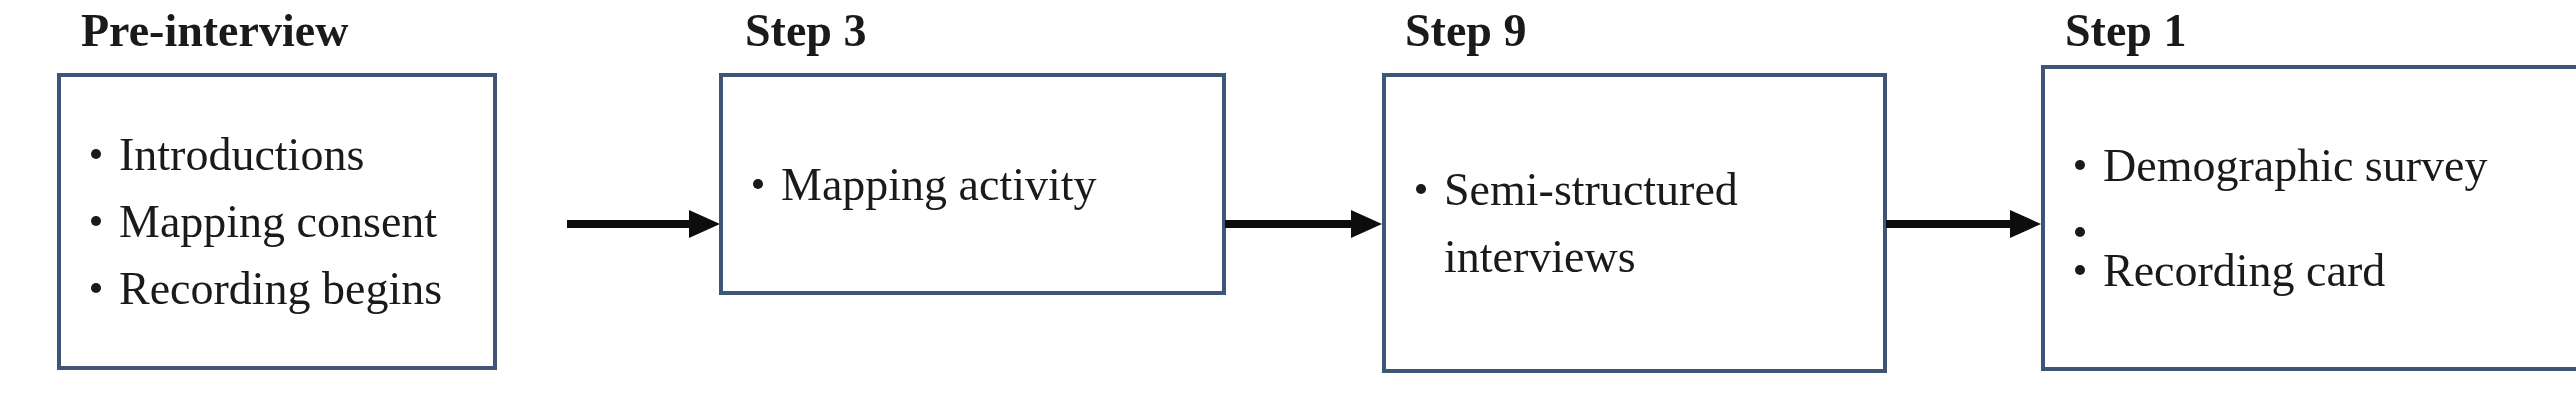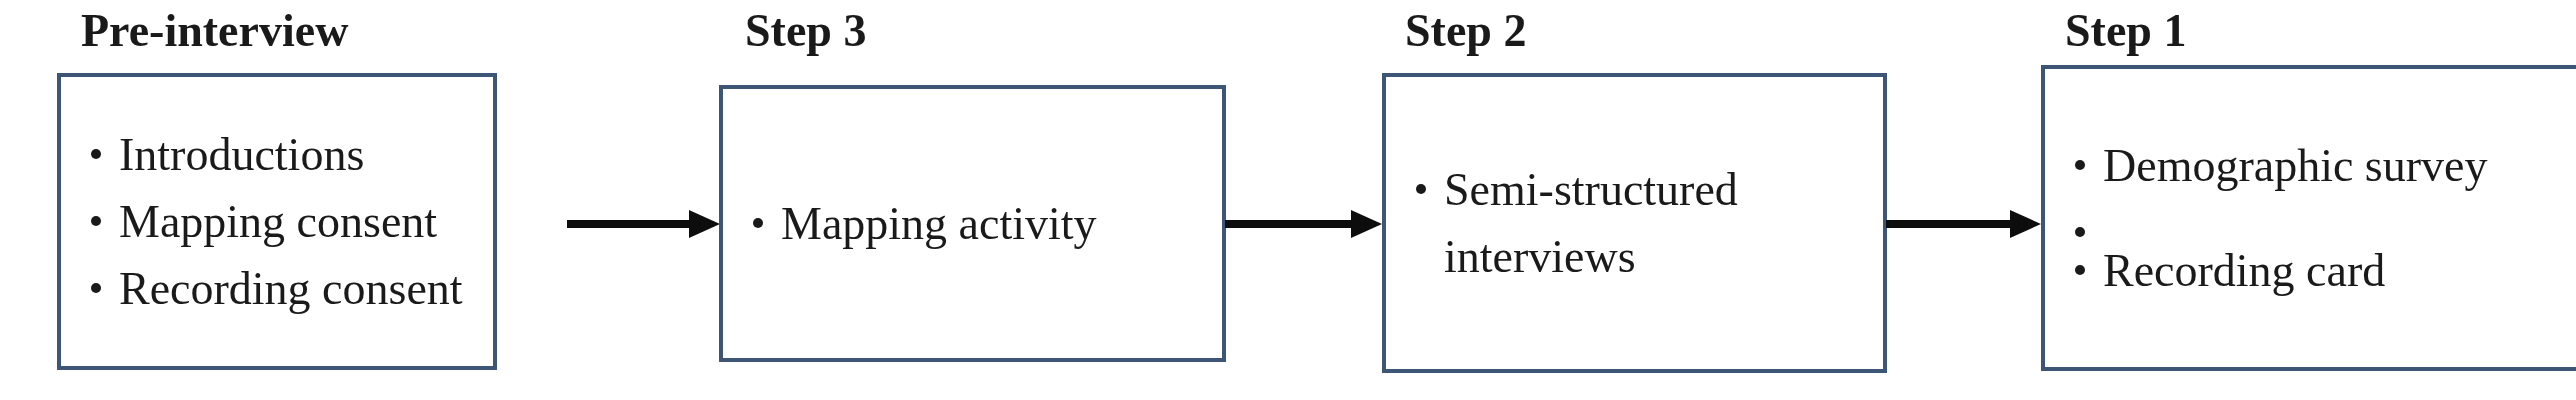--- a/index.html
+++ b/index.html
@@ -83,43 +83,43 @@
     <div class="bullet-item">
       <span class="dot"></span>
       <span class="bullet-text">Introductions</span>
     </div>
     <div class="bullet-item">
       <span class="dot"></span>
       <span class="bullet-text">Mapping consent</span>
     </div>
     <div class="bullet-item">
       <span class="dot"></span>
-      <span class="bullet-text">Recording consent</span>
+      <span class="bullet-text">Recording begins</span>
     </div>
   </div>
 
   <div>
     <div class="arrow-shaft" style="left:535px; width:123px"></div>
     <div class="arrow-head" style="left:657px"></div>
   </div>
 
   <div class="stage-title" style="left:713px">Step 3</div>
-  <div class="stage-box" style="left:687px; top:85px; width:507px; height:277px">
+  <div class="stage-box" style="left:687px; top:73px; width:507px; height:222px">
     <div class="bullet-item">
       <span class="dot"></span>
       <span class="bullet-text">Mapping activity</span>
     </div>
   </div>
 
   <div>
     <div class="arrow-shaft" style="left:1193px; width:126px"></div>
     <div class="arrow-head" style="left:1319px"></div>
   </div>
 
-  <div class="stage-title" style="left:1373px">Step 2</div>
+  <div class="stage-title" style="left:1373px">Step 9</div>
   <div class="stage-box" style="left:1350px; top:73px; width:505px; height:300px">
     <div class="bullet-item">
       <span class="dot"></span>
       <span class="bullet-text">Semi-structured interviews</span>
     </div>
   </div>
 
   <div>
     <div class="arrow-shaft" style="left:1854px; width:125px"></div>
     <div class="arrow-head" style="left:1978px"></div>

